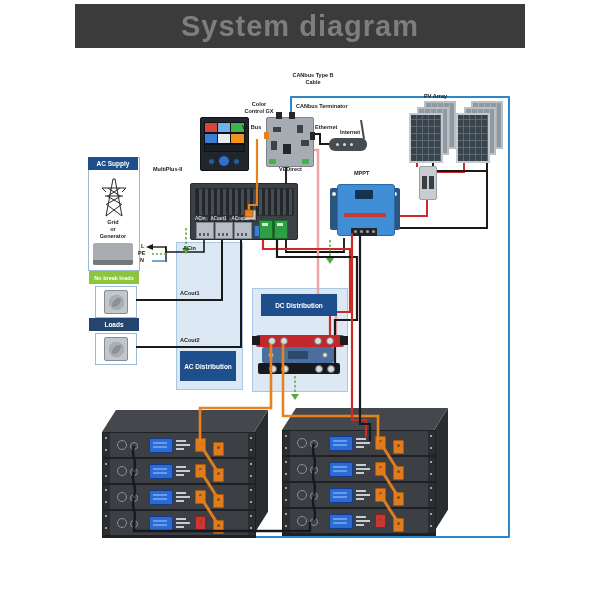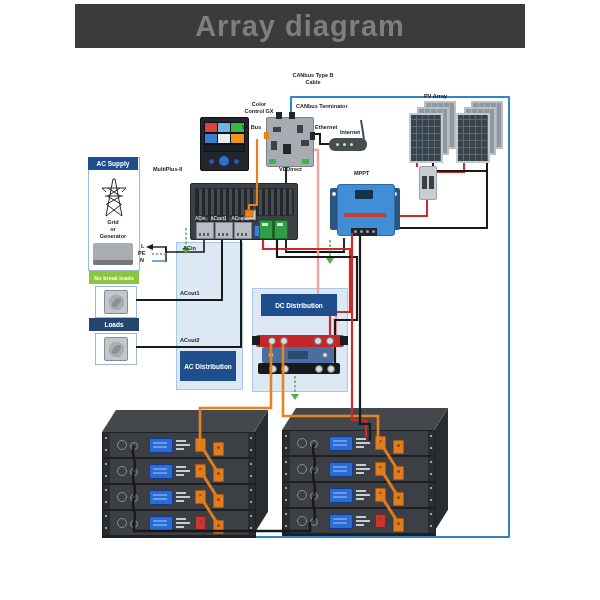--- a/index.html
+++ b/index.html
@@ -91,21 +91,21 @@
   svg.wires{position:absolute;left:0;top:0;z-index:1;pointer-events:none;}
   svg.wires2{position:absolute;left:0;top:0;z-index:3;pointer-events:none;}
   .micro{font-size:4.5px;color:#d6dadd;font-weight:bold;letter-spacing:0;}
 </style>
 </head>
 <body>
 
 <div class="stage">
 
   <div class="abs banner">
-    <span>Array diagram</span>
+    <span>System diagram</span>
   </div>
 
   <div class="abs whitebox" style="left:88px;top:157px;width:50px;height:112px;"></div>
   <div class="abs panel" style="left:176px;top:242px;width:65px;height:146px;"></div>
   <div class="abs panel" style="left:252px;top:288px;width:94px;height:102px;"></div>
   <div class="abs whitebox" style="left:95px;top:286px;width:40px;height:30px;"></div>
   <div class="abs whitebox" style="left:95px;top:333px;width:40px;height:30px;"></div>
 
   <svg class="wires" width="600" height="600" viewBox="0 0 600 600">
 

